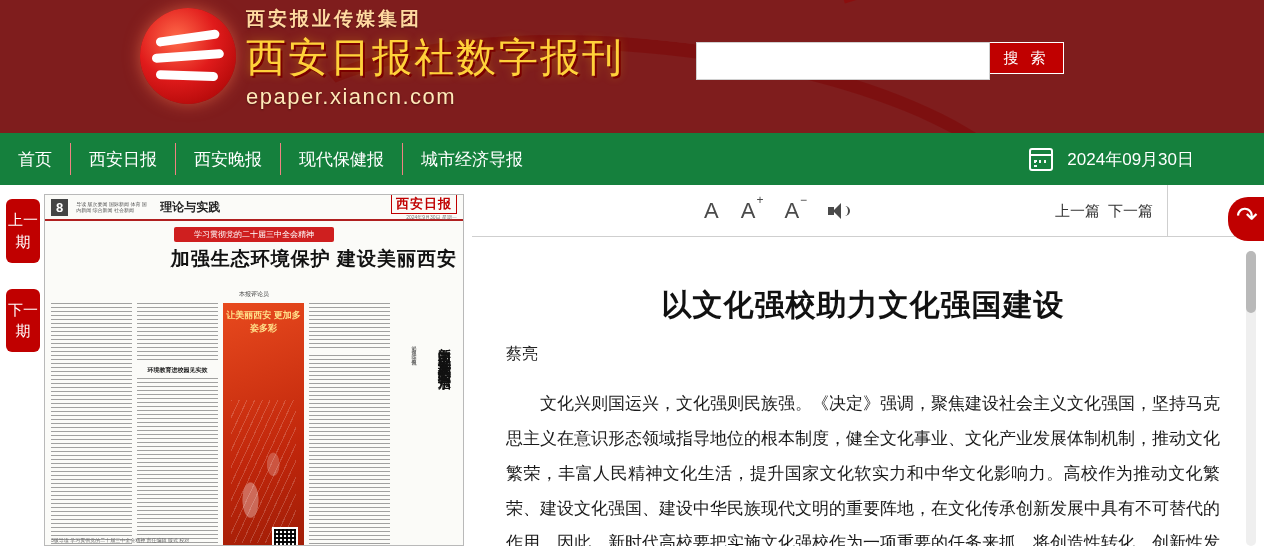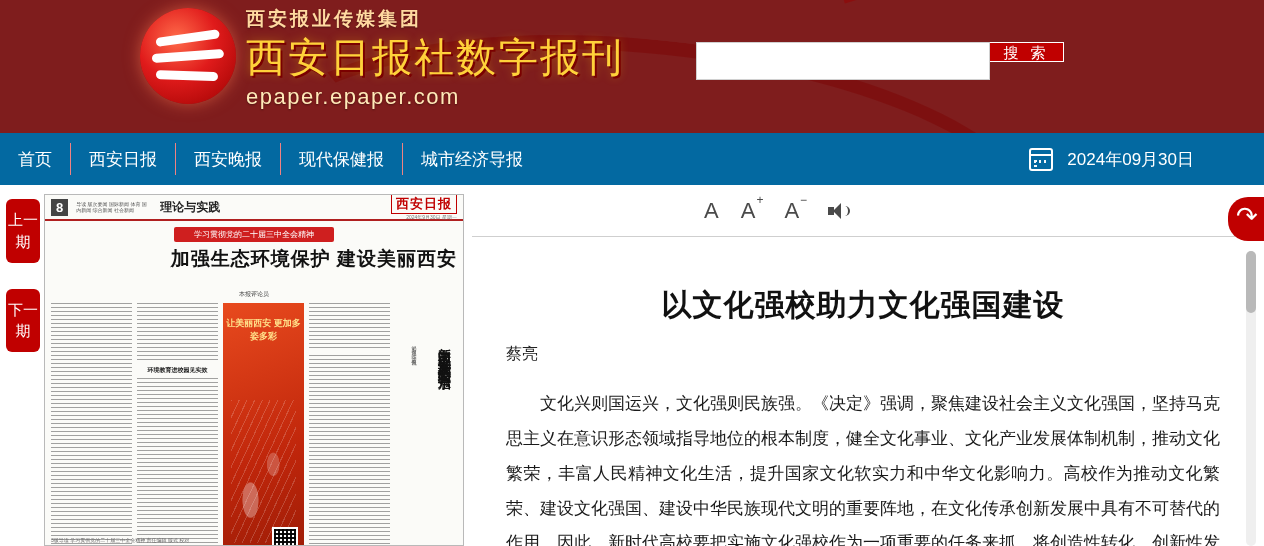--- a/index.html
+++ b/index.html
@@ -120,36 +120,36 @@
   .search-input {
     width: 294px; height: 38px;
     border: 1px solid #d0d0d0;
     background: #fff;
     padding: 0 8px;
     font-size: 14px;
     outline: none;
     font-family: "Liberation Sans", sans-serif;
   }
   .search-btn {
-    width: 74px; height: 20px;
+    width: 74px; height: 32px;
     background: #c00000;
     color: #fff;
     border: 1px solid #fff;
     border-left: none;
     font-size: 15px;
     letter-spacing: 4px;
     cursor: pointer;
     font-family: "Liberation Sans", sans-serif;
   }
 
   
   .navbar {
     position: relative;
     width: 1264px; height: 52px;
-    background: #0369a1;
+    background: #15803d;
     display: flex;
     align-items: center;
   }
   .nav-items { display: flex; align-items: center; height: 100%; }
   .nav-item {
     position: relative;
     height: 32px;
     display: flex;
     align-items: center;
     padding: 0 18px;
@@ -288,21 +288,21 @@
     font-size: 6px; color: #222; text-align: center;
     margin: 3px 0; font-weight: bold;
   }
   .pt-photo {
     background: linear-gradient(160deg, #e84a1e, #c0260b 60%, #9c1c06);
     position: relative;
     overflow: hidden;
   }
   .pt-photo .ph-title {
     color: #ffe08a; font-size: 9px; font-weight: bold;
-    text-align: center; padding-top: 14px; line-height: 1.4;
+    text-align: center; padding-top: 6px; line-height: 1.4;
   }
   .pt-photo .ph-art {
     position: absolute; left: 10%; bottom: 16px; width: 80%; height: 56%;
     background:
       radial-gradient(ellipse at 30% 70%, rgba(255,255,255,.32) 0 12%, transparent 13%),
       radial-gradient(ellipse at 65% 45%, rgba(255,255,255,.22) 0 10%, transparent 11%),
       repeating-linear-gradient(115deg, rgba(255,255,255,.18) 0 1px, transparent 1px 7px);
   }
   .pt-qr {
     position: absolute; right: 6px; bottom: 6px;
@@ -457,21 +457,21 @@
   <div class="logo-wrap">
     <div class="logo-mark">
       <div class="disc"></div>
       <div class="wave w1"></div>
       <div class="wave w2"></div>
       <div class="wave w3"></div>
     </div>
     <div class="logo-text">
       <div class="logo-line1">西安报业传媒集团</div>
       <div class="logo-line2">西安日报社数字报刊</div>
-      <div class="logo-line3">epaper.epaper.com</div>
+      <div class="logo-line3">epaper.xiancn.com</div>
     </div>
   </div>
 
   <div class="search-area">
     <input class="search-input" type="text" value="" placeholder="" style="">
     <button class="search-btn">搜 索</button>
   </div>
 </div>
 
 <div class="navbar">
@@ -551,20 +551,24 @@
         <div class="ft-btn">
           <span>A</span><sup>−</sup>
         </div>
         <div class="speaker">
           <span class="box"></span>
           <span class="cone"></span>
           <span class="sw"></span>
         </div>
       </div>
 
+      <div class="prevnext">
+        <span>上一篇</span>
+        <span>下一篇</span>
+      </div>
 
       <div class="back-tab"></div>
     </div>
 
     <div class="art-body">
       <div class="art-title">以文化强校助力文化强国建设</div>
       <div class="art-author">蔡亮</div>
       <div class="art-p">文化兴则国运兴，文化强则民族强。《决定》强调，聚焦建设社会主义文化强国，坚持马克思主义在意识形态领域指导地位的根本制度，健全文化事业、文化产业发展体制机制，推动文化繁荣，丰富人民精神文化生活，提升国家文化软实力和中华文化影响力。高校作为推动文化繁荣、建设文化强国、建设中华民族现代文明的重要阵地，在文化传承创新发展中具有不可替代的作用。因此，新时代高校要把实施文化强校作为一项重要的任务来抓，将创造性转化、创新性发展中华优秀传统文化、继承革命文化、发展社会主义先进文化融入为党育人、为国育才的全过程。</div>
       <div class="scrollbar">
         <div class="thumb"></div>

